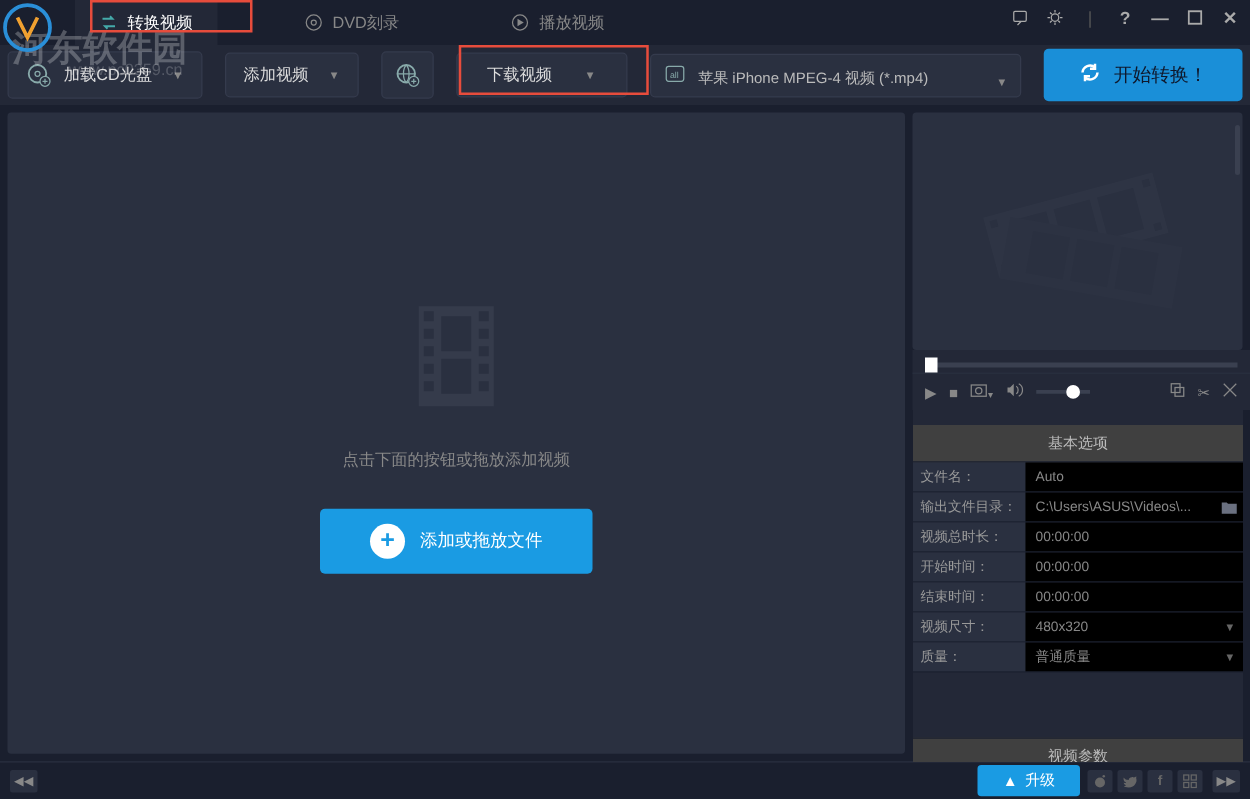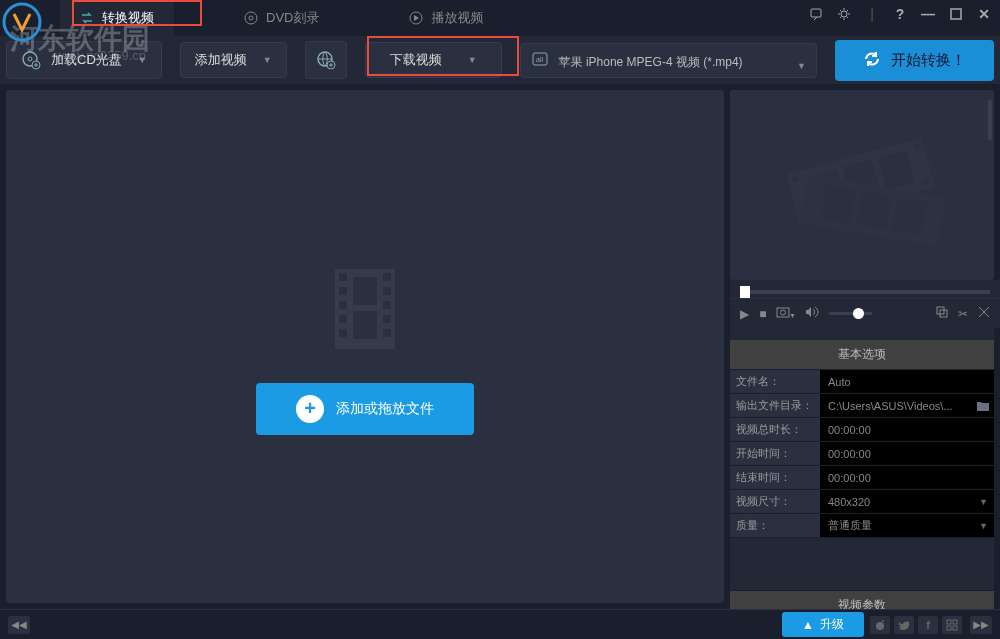--- a/index.html
+++ b/index.html
@@ -195,20 +195,21 @@
           <rect x="14" y="70" width="8" height="8" fill="#2a3040"></rect>
           <rect x="58" y="14" width="8" height="8" fill="#2a3040"></rect>
           <rect x="58" y="28" width="8" height="8" fill="#2a3040"></rect>
           <rect x="58" y="42" width="8" height="8" fill="#2a3040"></rect>
           <rect x="58" y="56" width="8" height="8" fill="#2a3040"></rect>
           <rect x="58" y="70" width="8" height="8" fill="#2a3040"></rect>
           <rect x="28" y="18" width="24" height="28" fill="#2a3040"></rect>
           <rect x="28" y="52" width="24" height="28" fill="#2a3040"></rect>
         </svg>
     </div>
+    <div class="hint-text">点击下面的按钮或拖放添加视频</div>
     <div class="add-file-btn">
       <span class="plus-circle">+</span>
       <span>添加或拖放文件</span>
     </div>
   </div>
 
   <div class="right-panel">
     <div class="preview-area">
       <svg class="film-strip" width="200" height="140" viewBox="0 0 200 140">
         <g transform="rotate(-15 100 70)">

